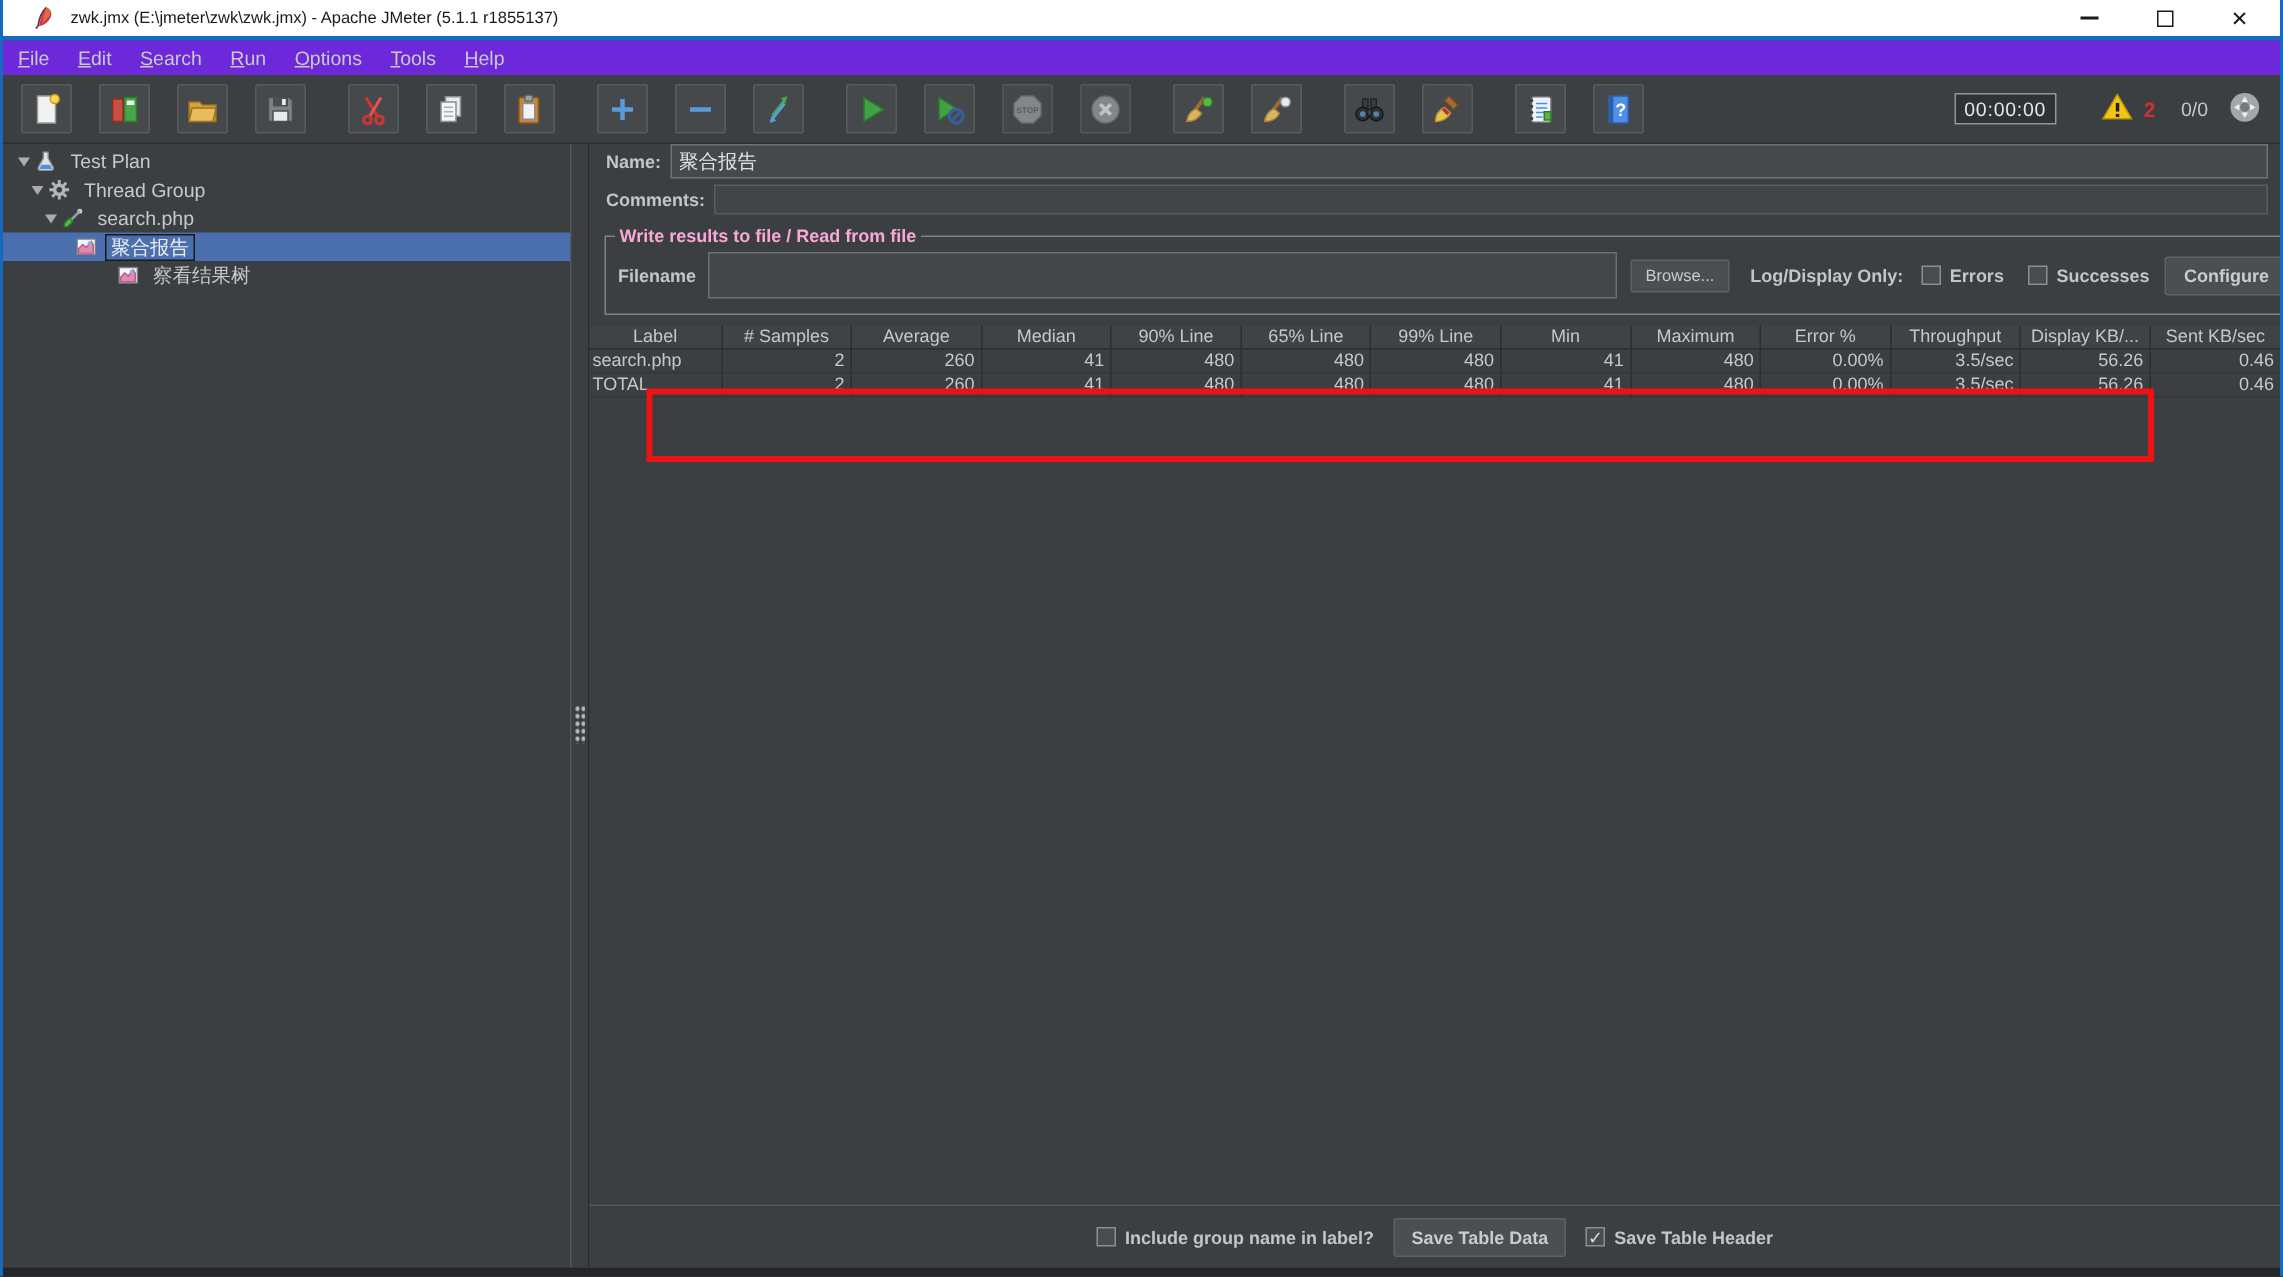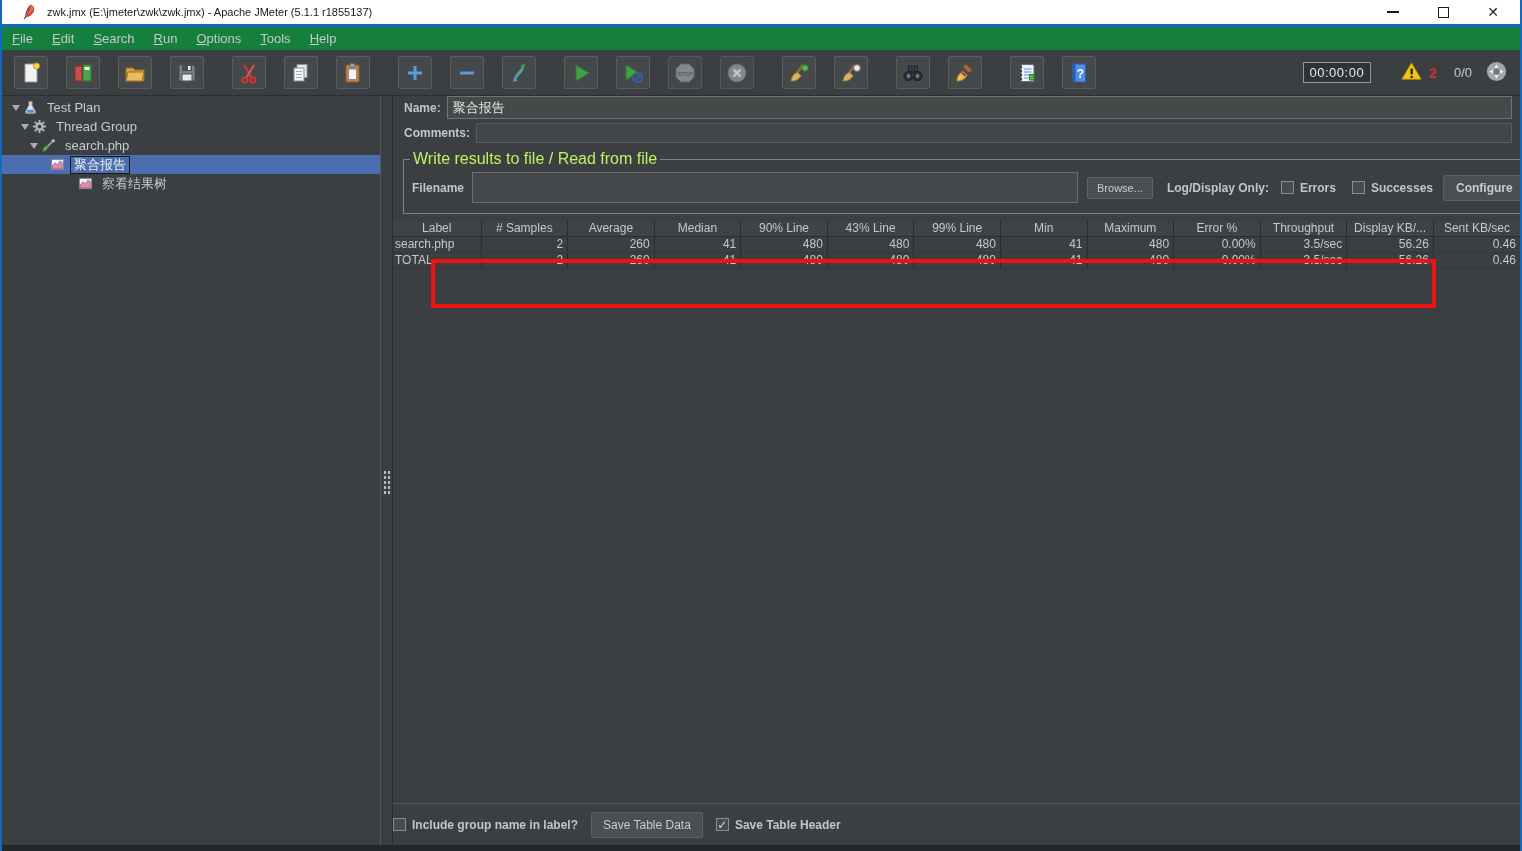--- a/index.html
+++ b/index.html
@@ -15,21 +15,21 @@
   .titlebar{height:24px;background:#ffffff;display:flex;align-items:center;padding:0 10px 0 20px;color:#1a1a1a;}
   .titlebar .logo{width:16px;height:16px;margin-right:9px;display:inline-flex;}
   .titlebar .title-text{font-size:11px;}
   .win-controls{margin-left:auto;display:flex;align-items:center;gap:28px;padding-right:6px;}
   .win-btn{width:22px;height:18px;display:flex;align-items:center;justify-content:center;cursor:default;}
   .glyph-min{width:12px;height:1.4px;background:#1a1a1a;display:block;}
   .glyph-max{width:11px;height:11px;border:1.4px solid #1a1a1a;display:block;}
   .glyph-close{font-size:14px;color:#1a1a1a;line-height:1;}
   .accent-line{height:3px;background:#1569bf;}
   
-  .menubar{height:23px;display:flex;align-items:center;gap:19px;padding-left:10px;background:#15803d;font-size:13px;color:#c7c9cb;}
+  .menubar{height:23px;display:flex;align-items:center;gap:19px;padding-left:10px;background:#6d28d9;font-size:13px;color:#c7c9cb;}
   .menu-item u{text-decoration:underline;}
   
   .toolbar{height:46px;display:flex;align-items:center;padding-left:12px;background:#3c3f41;border-bottom:1px solid #2a2d2f;}
   .tb-btn{width:34px;height:33px;margin-right:18px;background:#46494b;border:1px solid #595d5f;border-radius:2px;display:flex;align-items:center;justify-content:center;padding:0;flex:0 0 auto;}
   .tb-btn svg{display:block;}
   .tb-btn.disabled{opacity:.85;}
   .tb-sep{width:10px;height:33px;flex:0 0 auto;margin-right:0;}
   .tb-status{margin-left:auto;display:flex;align-items:center;gap:13px;padding-right:12px;}
   .timer-box{border:1px solid #94989b;background:#303335;color:#e6e8ea;font-size:13px;padding:2px 6px;letter-spacing:.5px;}
   .warn-wrap{display:flex;align-items:center;gap:6px;margin-left:16px;}
@@ -49,38 +49,38 @@
   .splitter .grip{position:absolute;top:374px;left:2px;width:7px;height:26px;background-image:radial-gradient(#b7bbbe 1px,transparent 1.6px);background-size:4px 5px;}
   
   .main-panel{flex:1;position:relative;background:#3c3f41;overflow:hidden;}
   .main-title{font-size:15px;font-weight:bold;color:#cdcfd1;margin:11px 8px 9px 11px;}
   .field-row{display:flex;align-items:center;margin:0 8px 4px 11px;}
   .field-row .fl{font-weight:bold;color:#c3c5c7;margin-right:6px;white-space:nowrap;}
   .ti{background:#45494a;border:1px solid #6f7375;color:#e0e2e4;font-size:13px;padding:0 5px;font-family:inherit;}
   .name-input{flex:1;height:23px;}
   .comments-input{flex:1;height:20px;background:#414547;border:1px solid #595d60;}
   .file-fieldset{border:1px solid #7f8385;margin:7px 12px 0 10px;padding:4px 8px 10px 4px;}
-  .file-fieldset legend{font-weight:normal;font-size:16px;color:#bef264;padding:0 3px;margin-left:2px;}
+  .file-fieldset legend{font-weight:bold;font-size:12px;color:#f9a8d4;padding:0 3px;margin-left:2px;}
   .file-row{display:flex;align-items:center;gap:8px;}
   .filename-input{width:606px;height:31px;background:#43474a;border:1px solid #6b6f72;}
   .btn{background:#4b4f51;border:1px solid #5e6264;color:#c9cbcd;font-size:12px;font-family:inherit;border-radius:2px;}
   .browse-btn{font-size:11px;padding:4px 9px;margin-left:1px;}
   .configure-btn{padding:5px 12px;font-weight:bold;margin-left:2px;}
   .lbl-bold{font-weight:bold;white-space:nowrap;}
   .chk-wrap{display:flex;align-items:center;gap:6px;white-space:nowrap;}
   .chk{width:13px;height:13px;background:#484c4e;border:1px solid #8a8e91;display:inline-flex;align-items:center;justify-content:center;font-size:12px;line-height:10px;color:#dcdee0;flex:0 0 auto;}
   
   .agg-table{width:100%;border-collapse:collapse;table-layout:fixed;margin-top:7px;font-size:12px;color:#c6c8ca;}
   .agg-table th{font-weight:normal;text-align:center;height:15px;padding:0 3px;border-left:1px solid #2b2e30;border-bottom:1px solid #2b2e30;overflow:hidden;white-space:nowrap;background:#3f4345;}
   .agg-table th:first-child{border-left:none;}
   .agg-table td{text-align:right;height:15px;padding:0 4px;border-left:1px solid #2b2e30;border-bottom:1px solid #34373a;overflow:hidden;white-space:nowrap;line-height:15px;}
   .agg-table td:first-child{border-left:none;text-align:left;padding-left:2px;}
   
-  .main-footer{position:absolute;left:0;right:0;bottom:0;height:42px;border-top:1px solid #56595b;display:flex;align-items:center;justify-content:flex-start;gap:13px;}
-  .save-data-btn{padding:5px 11px;font-weight:normal;}
+  .main-footer{position:absolute;left:0;right:0;bottom:0;height:42px;border-top:1px solid #56595b;display:flex;align-items:center;justify-content:center;gap:13px;}
+  .save-data-btn{padding:5px 11px;font-weight:bold;}
   
   .bottom-strip{height:6px;background:#24272a;}
   .annotation-rect{position:absolute;left:429px;top:259px;width:1005px;height:49px;border:4px solid #f01212;pointer-events:none;}
 </style>
 </head>
 <body>
 
 <div class="app">
 
   <div class="titlebar">
@@ -468,21 +468,21 @@
             <col>
             <col>
           </colgroup>
           <thead>
             <tr>
               <th>Label</th>
               <th># Samples</th>
               <th>Average</th>
               <th>Median</th>
               <th>90% Line</th>
-              <th>43% Line</th>
+              <th>65% Line</th>
               <th>99% Line</th>
               <th>Min</th>
               <th>Maximum</th>
               <th>Error %</th>
               <th>Throughput</th>
               <th>Display KB/...</th>
               <th>Sent KB/sec</th>
             </tr>
           </thead>
           <tbody>

